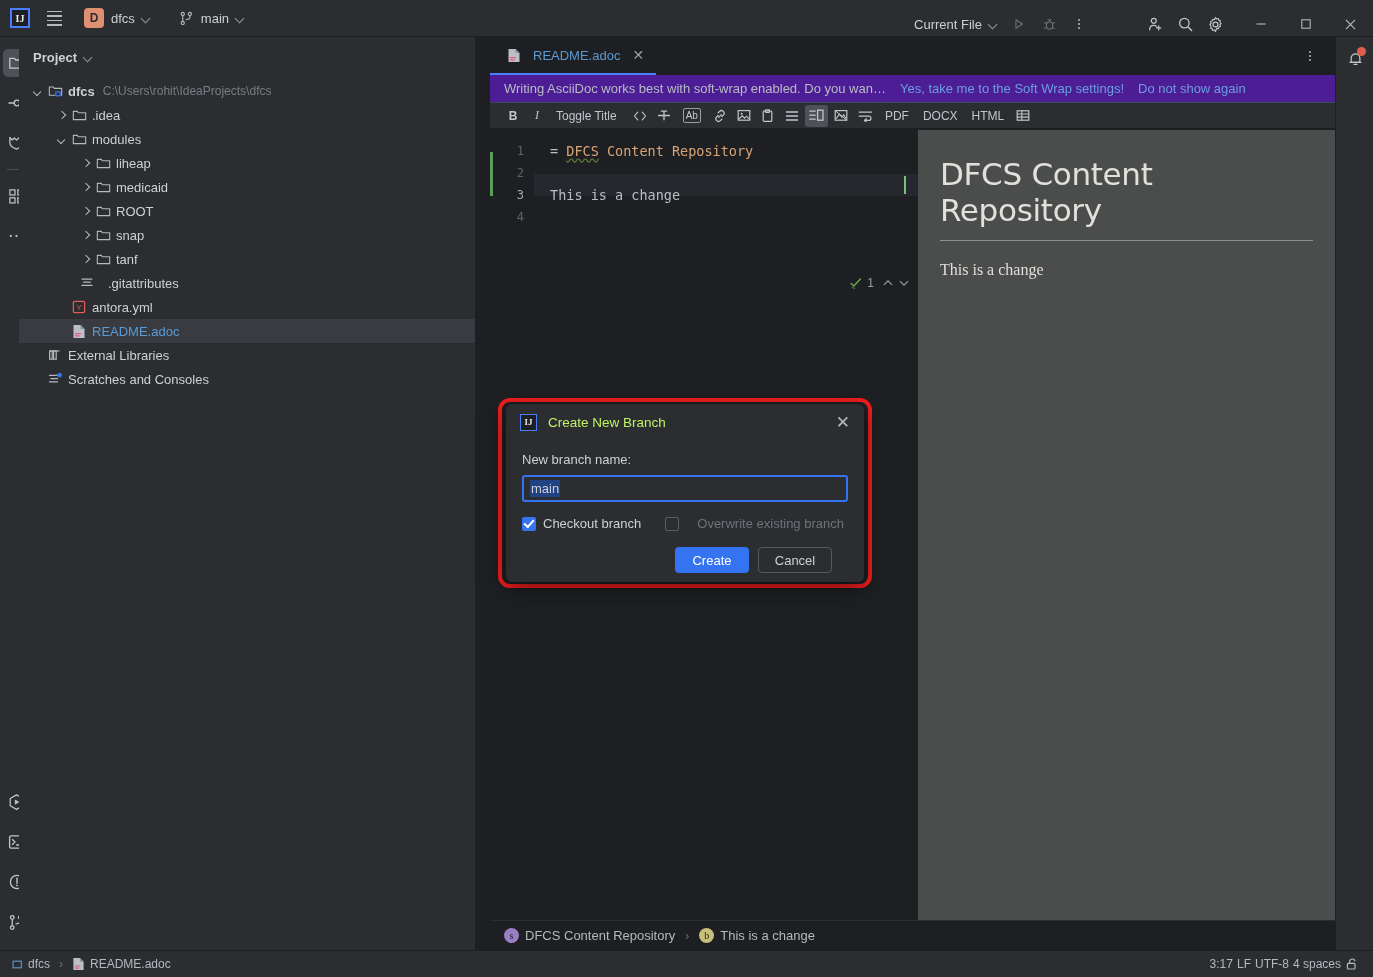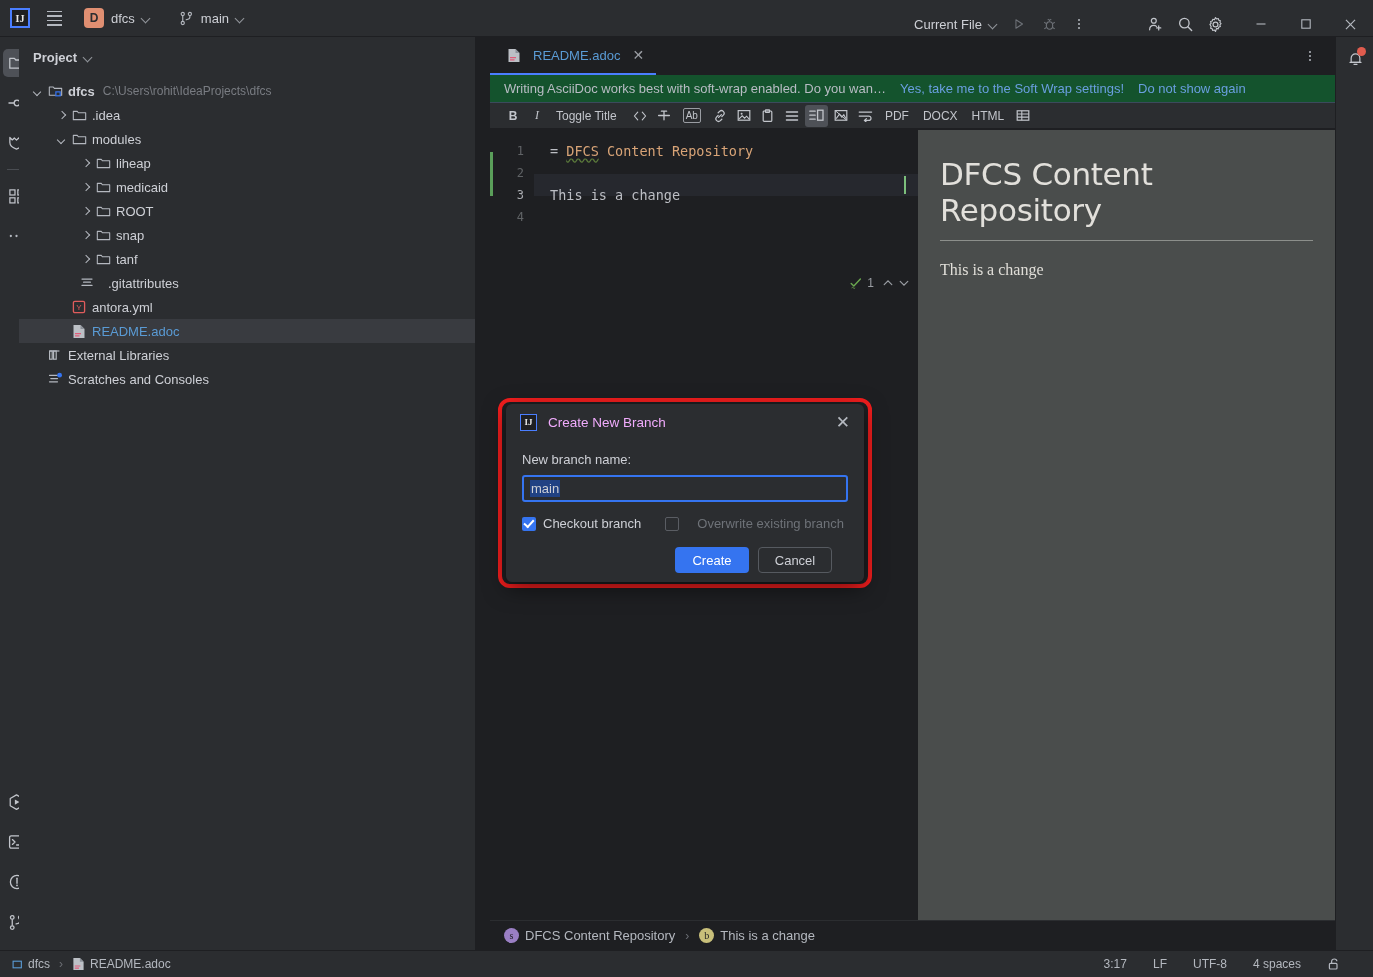--- a/index.html
+++ b/index.html
@@ -121,21 +121,21 @@
   }
   .tab {
     height:38px; display:flex; align-items:center; padding: 0 12px 0 16px; gap:6px;
     border-bottom: 2px solid #4a7eff; cursor:pointer; font-size:13px;
   }
   .tab .tab-title { color:#5a9bd5; }
   .tab .tab-close { color:#9a9da3; font-size:14px; margin-left:6px; cursor:pointer; }
   #tab-right { margin-left:auto; display:flex; align-items:center; padding-right:10px; }
 
   #softwrap-banner {
-    height: 28px; background: #14532d; border-bottom:1px solid #3b4a5c;
+    height: 28px; background: #4c1d95; border-bottom:1px solid #3b4a5c;
     display:flex; align-items:center; padding: 0 14px; font-size: 13px; gap: 14px;
   }
   .banner-text { color:#b8bcc4; }
   .banner-link { color:#6a9fe0; cursor:pointer; }
 
   #editor-toolbar {
     height: 26px; background: #2b2d30; display:flex; align-items:center;
     padding-left: 12px; gap: 2px; border-bottom:1px solid #1e1f22;
   }
   .tbi {
@@ -205,40 +205,40 @@
   .notif-dot { position:absolute; top:10px; right:8px; width:9px; height:9px; border-radius:50%; background:#e05c4e; }
 
   
   #statusbar {
     position:absolute; bottom:0; left:0; width:1373px; height: 27px;
     background: #2b2d30; display:flex; align-items:center; font-size:12px;
     border-top: 1px solid #1e1f22;
   }
   #sb-left { display:flex; align-items:center; padding-left: 12px; gap: 6px; }
   .sb-crumb { color:#b4b8bf; display:flex; align-items:center; gap:5px; cursor:pointer; }
-  #sb-right { margin-left:auto; display:flex; align-items:center; gap: 26px; padding-right: 32px; }
+  #sb-right { margin-left:auto; display:flex; align-items:center; gap: 4px; padding-right: 14px; }
   .sb-item { color:#b4b8bf; cursor:pointer; }
 
   
   #dialog-outline {
     position:absolute; left: 498px; top: 398px; width: 374px; height: 190px;
     border: 4px solid #f51e1e; border-radius: 12px;
   }
   #dialog {
     position:absolute; left: 506px; top: 404px; width: 358px; height: 178px;
     background: #2b2d30; border-radius: 6px;
     box-shadow: 0 6px 22px rgba(0,0,0,.55);
   }
   #dlg-header { height: 36px; display:flex; align-items:center; padding: 0 10px 0 14px; }
   .dlg-ij {
     width:17px; height:17px; border:1.6px solid #4a7eff; background:#1e1f22;
     font-size:9px; font-weight:bold; color:#e8e8e8; display:flex; align-items:center;
     justify-content:center; font-family:"Liberation Serif", serif; margin-right:11px;
   }
-  #dlg-title { font-size:13.5px; color:#f0abfc;text-align:right; }
+  #dlg-title { font-size:13.5px; color:#bef264;text-align:right; }
   #dlg-close { margin-left:auto; font-size:17px; color:#b4b8bf; cursor:pointer; line-height:1; padding:2px 4px;}
   #dlg-body { padding: 12px 16px 0 16px; }
   .dlg-label { font-size: 13px; color:#ced0d6; margin-bottom: 8px; }
   #branch-input {
     width: 326px; height: 27px; background: #2b2d30; border: 2px solid #3574f0;
     border-radius: 3px; display:flex; align-items:center; padding: 0 6px;
   }
   #branch-input .val {
     font-size:13px; color:#ced0d6; background:#214283; padding: 1px 1px;
   }

